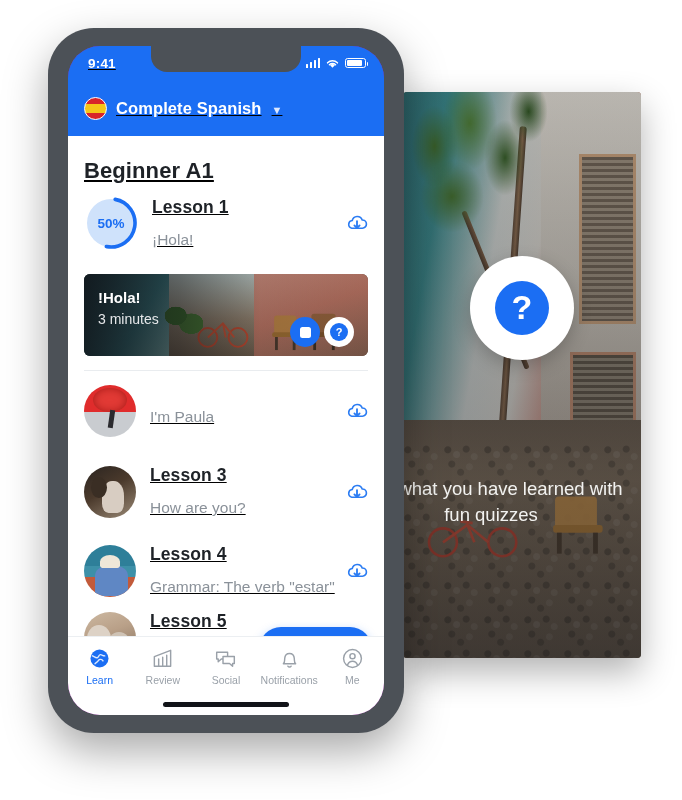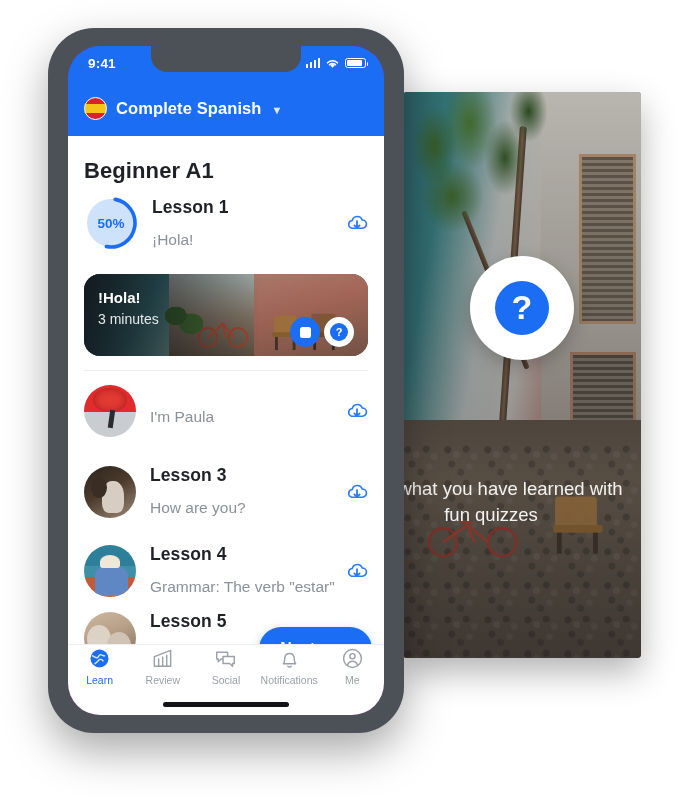--- a/index.html
+++ b/index.html
@@ -140,20 +140,21 @@
     border-radius: 46px;
     box-shadow: 0 18px 44px rgba(0,0,0,0.34);
   }
   #phone-screen {
     position:absolute;
     left: 20px; top: 18px;
     width: 316px; height: 669px;
     background:#a21caf;
     border-radius: 32px;
     overflow:hidden;
+    text-decoration:underline;
   }
 
   
   #blue-header {
     position:relative;
     background:#1b6ef3;
     height: 90px;
   }
   #notch {
     position:absolute;
@@ -288,21 +289,21 @@
   .lesson-text { flex:1 1 auto; padding-left: 14px; min-width:0; }
   .lesson-title { font-size:17.5px; font-weight:700; color:#1e2227; letter-spacing:.1px; }
   .lesson-sub { font-size:15.5px; color:#8a9199; margin-top:11px; line-height:21px; }
 
   .dl-icon { flex:0 0 auto; width:26px; height:26px; color:#2b7cf3; }
 
   
   #video-card {
     margin: 12px 16px 0 16px;
     height: 82px;
-    border-radius: 16px;
+    border-radius: 6px;
     position:relative;
     overflow:hidden;
     background:#5a4b3f;
   }
   .vc-photo { position:absolute; inset:0; }
   .vc-left {
     position:absolute; left:0; top:0; width:36%; height:100%;
     background: linear-gradient(120deg,#2a4c56 0%,#3c7f86 55%,#8fb3ad 100%);
   }
   .vc-mid {
@@ -374,21 +375,21 @@
   }
   #next-up .chev { font-size:15px; font-weight:700; transform: translateY(-1px); }
 
   
   #tab-bar {
     position:absolute; left:0; right:0; bottom:0;
     height:70px;
     background:#fff;
     border-top:1px solid #eceff2;
     display:flex; align-items:flex-start; justify-content:space-around;
-    padding-top:0;
+    padding-top:8px;
     z-index: 6;
   }
   .tab { width:20%; display:flex; flex-direction:column; align-items:center; gap:3px; }
   .tab .ic { width:26px;height:26px; color:#9aa1a9; display:flex;align-items:center;justify-content:center;}
   .tab .lb { font-size:10.5px; color:#9aa1a9; }
   .tab.active .ic { color:#1b6ef3; }
   .tab.active .lb { color:#1b6ef3; }
 
   #home-indicator {
     position:absolute; left:50%; transform:translateX(-50%);

